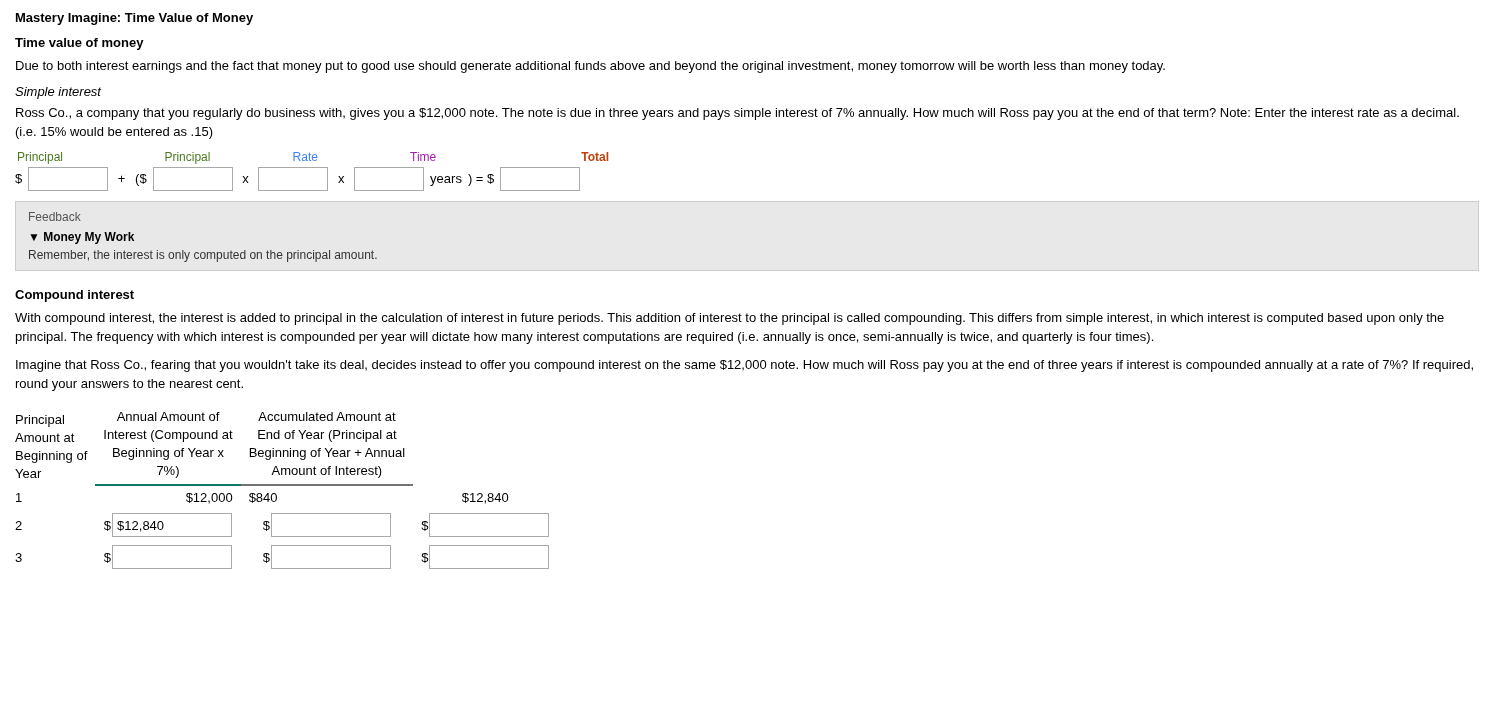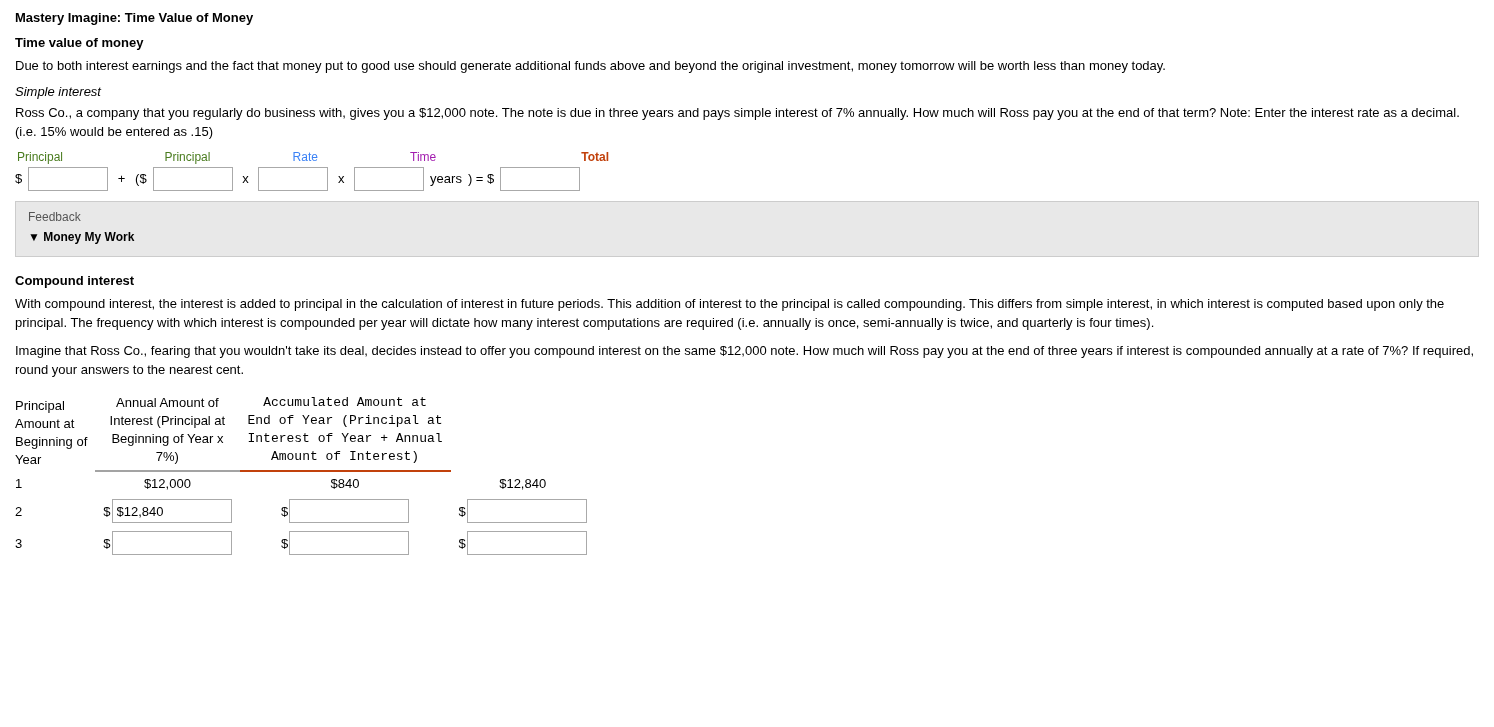--- a/index.html
+++ b/index.html
@@ -181,56 +181,57 @@
     <input type="text" class="formula-input time-input" style="">
     <span class="prefix">years</span>
     <span class="prefix">) = $</span>
     <input type="text" class="formula-input total-input" style="">
   </div>
 </div>
 
 <div class="feedback-box">
   <div class="feedback-label">Feedback</div>
   <div class="check-work">▼ Money My Work</div>
+  <div class="feedback-hint">Remember, the interest is only computed on the principal amount.</div>
 </div>
 
 <div class="compound-section">
   <div class="section-title">Compound interest</div>
   <p class="description">With compound interest, the interest is added to principal in the calculation of interest in future periods. This addition of interest to the principal is called compounding. This differs from simple interest, in which interest is computed based upon only the principal. The frequency with which interest is compounded per year will dictate how many interest computations are required (i.e. annually is once, semi-annually is twice, and quarterly is four times).</p>
   <p class="description" style="margin-top:8px;">Imagine that Ross Co., fearing that you wouldn't take its deal, decides instead to offer you compound interest on the same $12,000 note. How much will Ross pay you at the end of three years if interest is compounded annually at a rate of 7%? If required, round your answers to the nearest cent.</p>
 
   <table class="compound-table" style="margin-top:12px;">
     <thead>
       <tr>
         <th class="year-header" style="text-align:left; padding-left:0; vertical-align:bottom;">
           <div>Principal</div>
           <div>Amount at</div>
           <div>Beginning of</div>
           <div>Year</div>
         </th>
-        <th style="text-align:center; border-bottom: 2px solid #a3a3a3; padding-bottom: 4px;">
+        <th style="text-align:center; border-bottom: 2px solid #0f766e; padding-bottom: 4px;">
           <div>Annual Amount of</div>
-          <div>Interest (Principal at</div>
+          <div>Interest (Compound at</div>
           <div>Beginning of Year x</div>
           <div>7%)</div>
         </th>
-        <th style="text-align:center; border-bottom: 2px solid #c2410c; padding-bottom: 4px; font-family: Liberation Mono, monospace;">
+        <th style="text-align:center; border-bottom: 2px solid #737373; padding-bottom: 4px;">
           <div>Accumulated Amount at</div>
           <div>End of Year (Principal at</div>
-          <div>Interest of Year + Annual</div>
+          <div>Beginning of Year + Annual</div>
           <div>Amount of Interest)</div>
         </th>
       </tr>
     </thead>
     <tbody>
 
       <tr>
         <td class="year-cell">1</td>
-        <td style="text-align:center;">$12,000</td>
-        <td style="text-align:center;">$840</td>
+        <td style="text-align:right;">$12,000</td>
+        <td style="text-align:left;">$840</td>
         <td style="text-align:center;">$12,840</td>
       </tr>
 
       <tr>
         <td class="year-cell">2</td>
         <td style="text-align:center;">
           <div class="input-with-dollar">
             <span class="dollar-prefix">$</span>
             <input type="text" class="table-input" value="$12,840" style="">
           </div>

